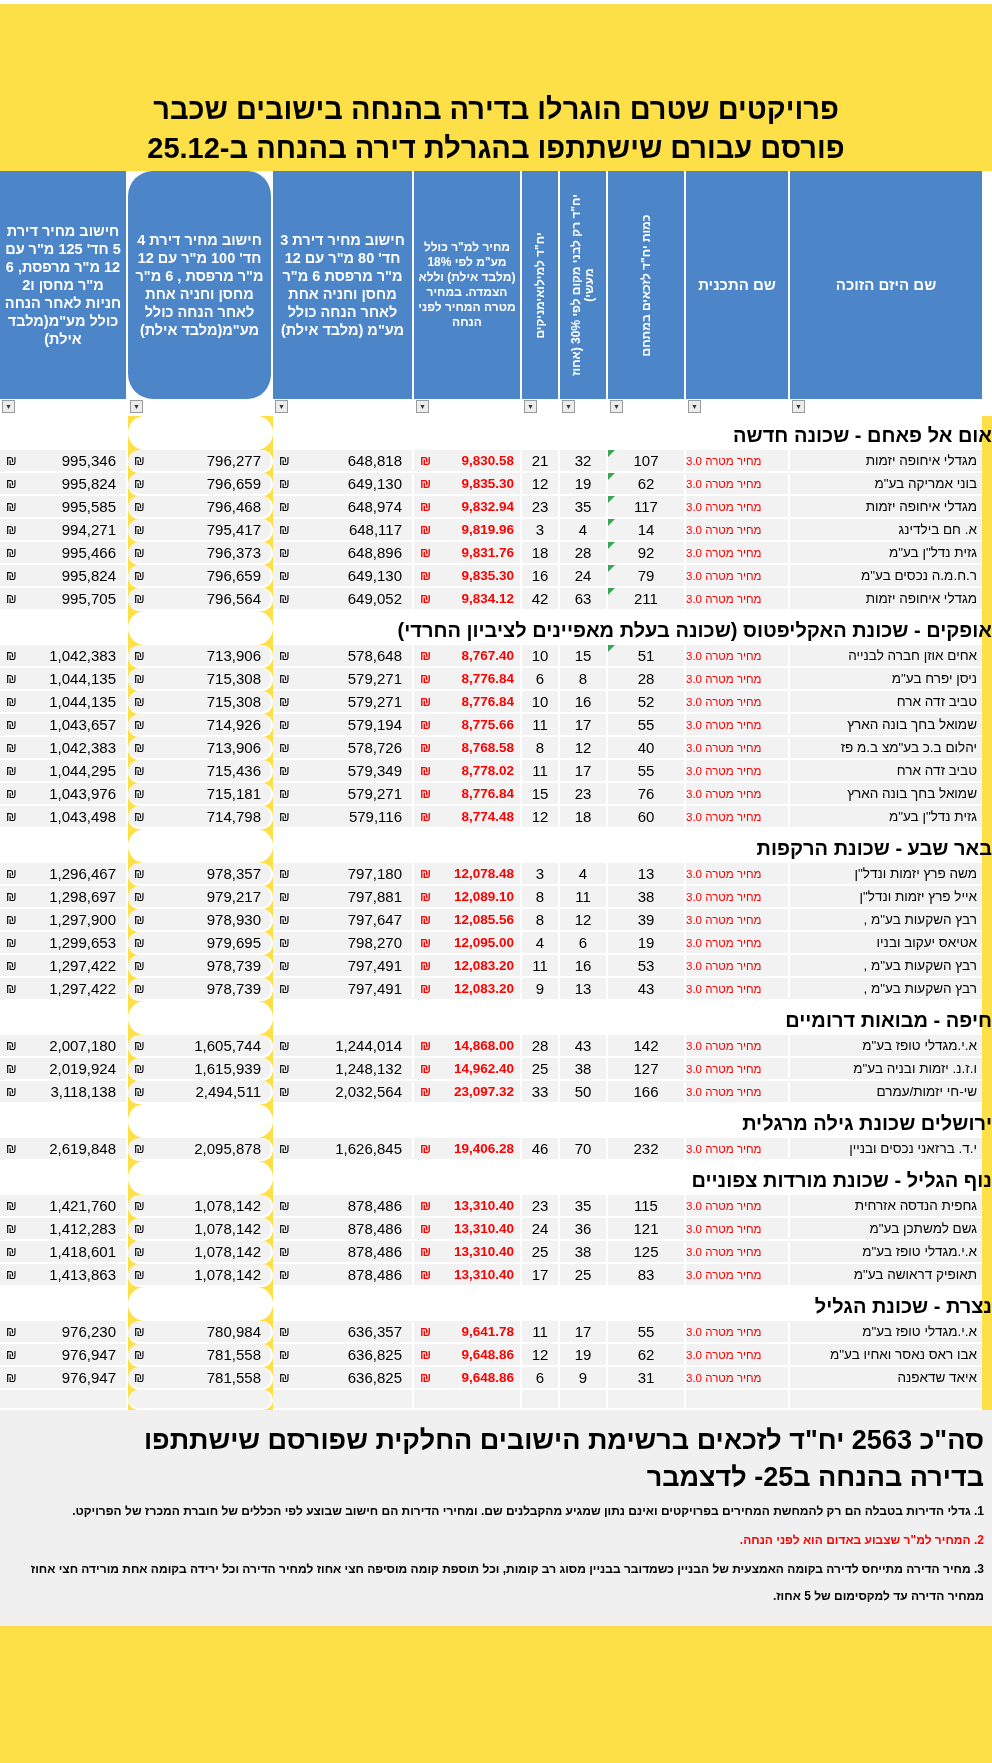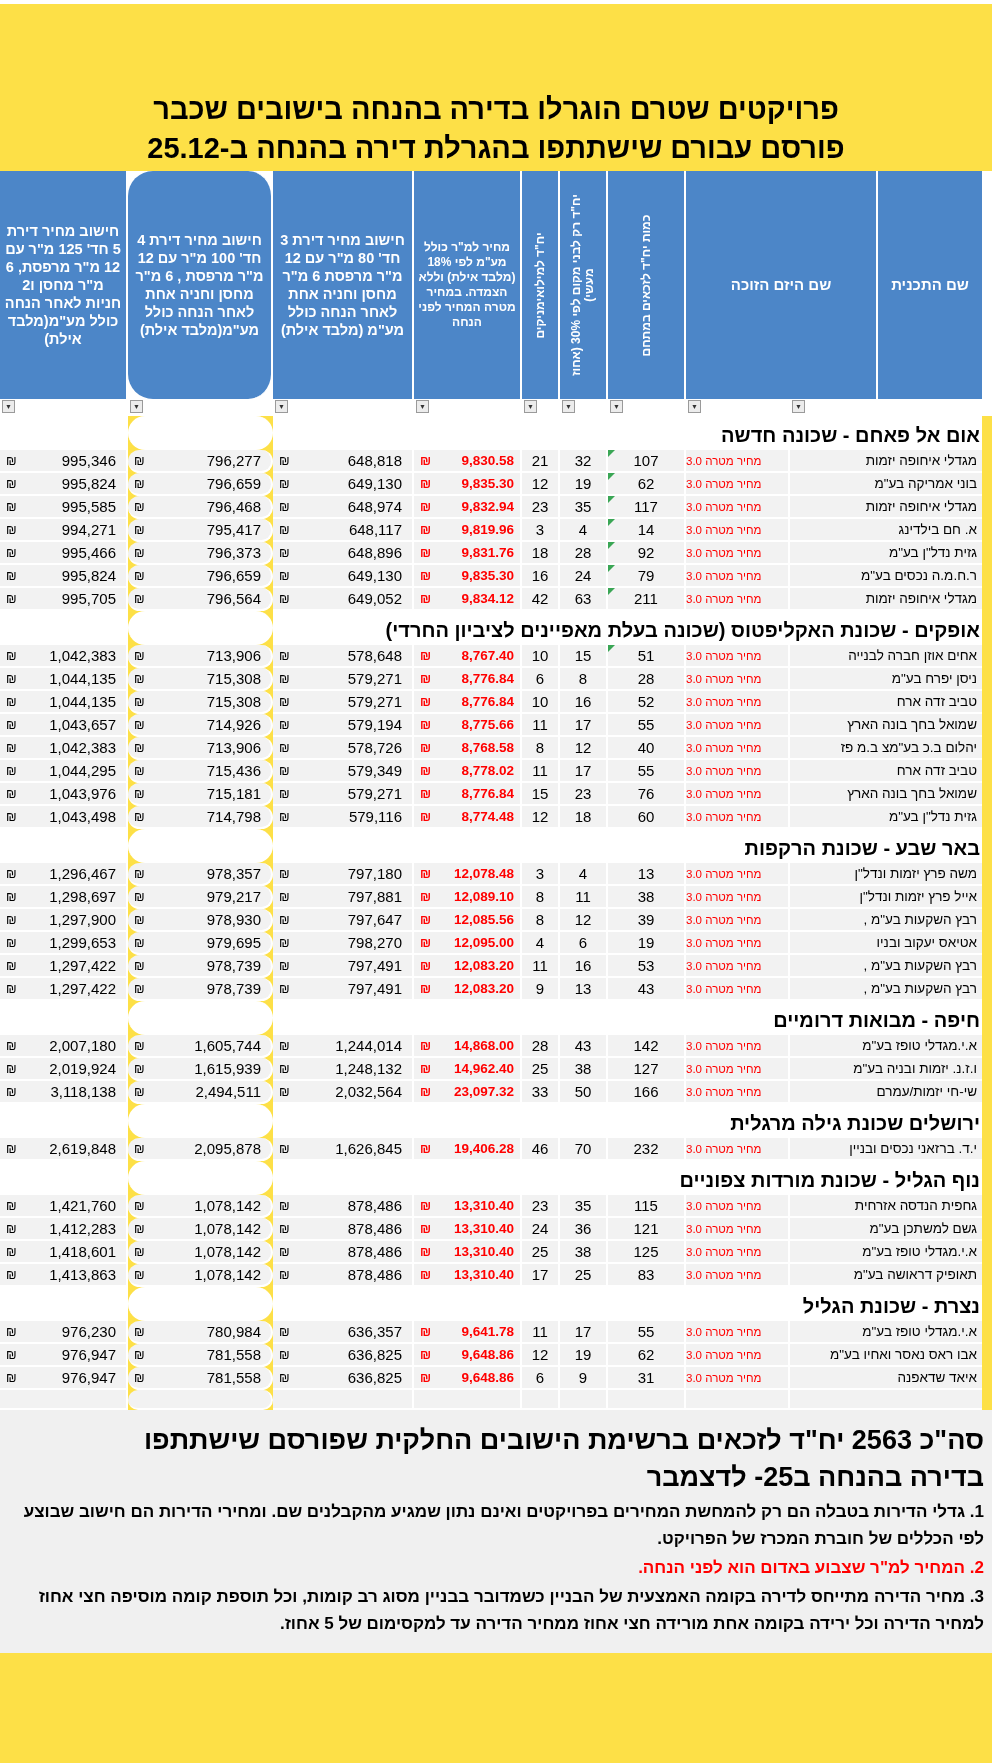--- a/index.html
+++ b/index.html
@@ -40,25 +40,25 @@
   .shekel{position:absolute;left:6px;top:1px;font-size:12.5px;}
   .redtxt{color:#f00;font-weight:bold;}
   .col-psqm.money{font-size:13.5px;padding-right:6px;}
   .center{text-align:center;}
   .plan{color:#f00;font-size:11.5px;text-align:left;direction:rtl;line-height:22px;}
   .dev{text-align:right;padding-right:5px;font-size:13.5px;direction:rtl;white-space:nowrap;overflow:hidden;}
   .tri{position:absolute;top:0;left:0;width:0;height:0;border-top:7px solid #3aa655;border-right:7px solid transparent;}
   .row.section{height:34px;}
   .row.section .cell{background:#fff;}
   .row.trailing{height:20px;}
-  .section-title{position:absolute;right:12px;bottom:3px;font-weight:bold;font-size:20px;direction:rtl;white-space:nowrap;color:#000;z-index:2;}
+  .section-title{position:absolute;right:0;bottom:3px;font-weight:bold;font-size:20px;direction:rtl;white-space:nowrap;color:#000;z-index:2;}
 
   .footer{background:#f0f0f0;padding:12px 8px 16px;direction:rtl;}
   .footer-heading{font-weight:bold;font-size:27px;line-height:37px;color:#000;text-align:right;white-space:pre-line;}
-  .note{font-weight:bold;font-size:17px;line-height:27px;text-align:right;color:#000;margin-top:2px;}
+  .note{font-weight:bold;font-size:12px;line-height:27px;text-align:right;color:#000;margin-top:2px;}
   .note.red{color:#f00;}
 </style>
 </head>
 <body>
 
 <div class="page">
   <div class="main-title">פרויקטים שטרם הוגרלו בדירה בהנחה בישובים שכבר
 פורסם עבורם שישתתפו בהגרלת דירה בהנחה ב-25.12</div>
   <div class="table">
     <div class="header-row" id="header-row">
@@ -76,25 +76,25 @@
         </div>
         <div class="hcell col-miluim">
           <div class="vlabel">יח"ד למילואימניקים</div>
         </div>
         <div class="hcell col-local30">
           <div class="vlabel">יח"ד רק לבני מקום לפי 30% (אחוז מעשי)</div>
         </div>
         <div class="hcell col-units">
           <div class="vlabel">כמות יח"ד לזכאים במתחם</div>
         </div>
+        <div class="hcell col-plan">
+          <div class="hlabel">שם התכנית</div>
+        </div>
         <div class="hcell col-developer">
           <div class="hlabel">שם היזם הזוכה</div>
-        </div>
-        <div class="hcell col-plan">
-          <div class="hlabel">שם התכנית</div>
         </div>
       </div>
     <div class="filter-row" id="filter-row">
         <div class="fcell col-price5">
           <span class="fbtn">▼</span>
         </div>
         <div class="fcell col-price4">
           <span class="fbtn">▼</span>
         </div>
         <div class="fcell col-price3">

